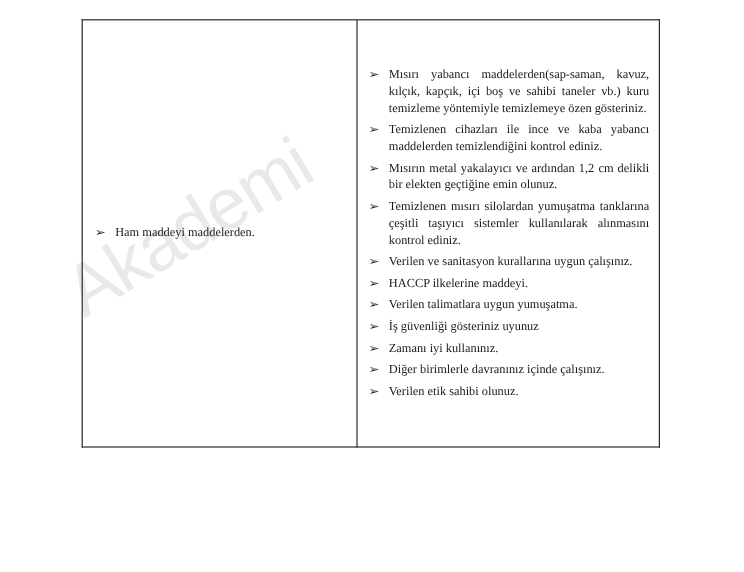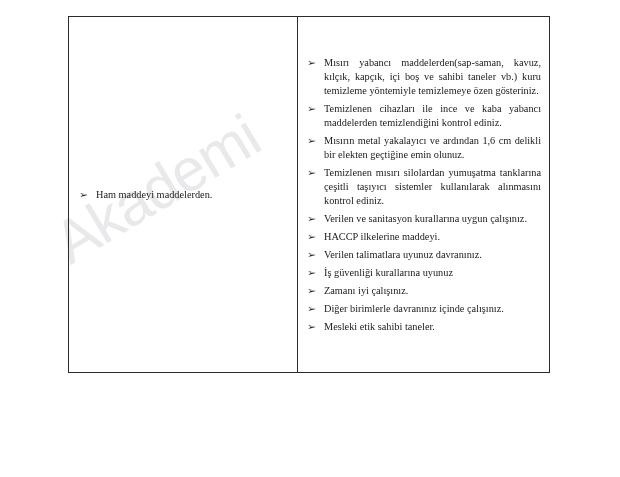--- a/index.html
+++ b/index.html
@@ -132,29 +132,29 @@
                 <li><span class="arrow">➢</span><span class="bullet-text">Ham maddeyi maddelerden.</span></li>
               </ul>
           </div>
         </td>
 
         <td class="col-right">
           <div class="right-inner">
             <ul class="bullets" id="right-list">
                 <li><span class="arrow">➢</span><span class="bullet-text">Mısırı yabancı maddelerden(sap-saman, kavuz, kılçık, kapçık, içi boş ve sahibi taneler vb.)  kuru temizleme yöntemiyle temizlemeye özen gösteriniz.</span></li>
                 <li><span class="arrow">➢</span><span class="bullet-text">Temizlenen cihazları ile ince ve kaba yabancı maddelerden temizlendiğini kontrol ediniz.</span></li>
-                <li><span class="arrow">➢</span><span class="bullet-text">Mısırın metal yakalayıcı ve ardından 1,6 cm delikli bir elekten geçtiğine emin olunuz.</span></li>
+                <li><span class="arrow">➢</span><span class="bullet-text">Mısırın metal yakalayıcı ve ardından 1,2 cm delikli bir elekten geçtiğine emin olunuz.</span></li>
                 <li><span class="arrow">➢</span><span class="bullet-text">Temizlenen mısırı silolardan yumuşatma tanklarına çeşitli taşıyıcı sistemler kullanılarak alınmasını kontrol ediniz.</span></li>
                 <li><span class="arrow">➢</span><span class="bullet-text">Verilen ve sanitasyon kurallarına uygun çalışınız.</span></li>
                 <li><span class="arrow">➢</span><span class="bullet-text">HACCP ilkelerine maddeyi.</span></li>
-                <li><span class="arrow">➢</span><span class="bullet-text">Verilen talimatlara uyunuz davranınız.</span></li>
-                <li><span class="arrow">➢</span><span class="bullet-text">İş güvenliği kurallarına uyunuz</span></li>
-                <li><span class="arrow">➢</span><span class="bullet-text">Zamanı iyi çalışınız.</span></li>
+                <li><span class="arrow">➢</span><span class="bullet-text">Verilen talimatlara uygun yumuşatma.</span></li>
+                <li><span class="arrow">➢</span><span class="bullet-text">İş güvenliği gösteriniz uyunuz</span></li>
+                <li><span class="arrow">➢</span><span class="bullet-text">Zamanı iyi kullanınız.</span></li>
                 <li><span class="arrow">➢</span><span class="bullet-text">Diğer birimlerle davranınız içinde çalışınız.</span></li>
-                <li><span class="arrow">➢</span><span class="bullet-text">Mesleki etik sahibi taneler.</span></li>
+                <li><span class="arrow">➢</span><span class="bullet-text">Verilen etik sahibi olunuz.</span></li>
               </ul>
           </div>
         </td>
 
       </tr>
     </tbody>
   </table>
 
 </div>
 

